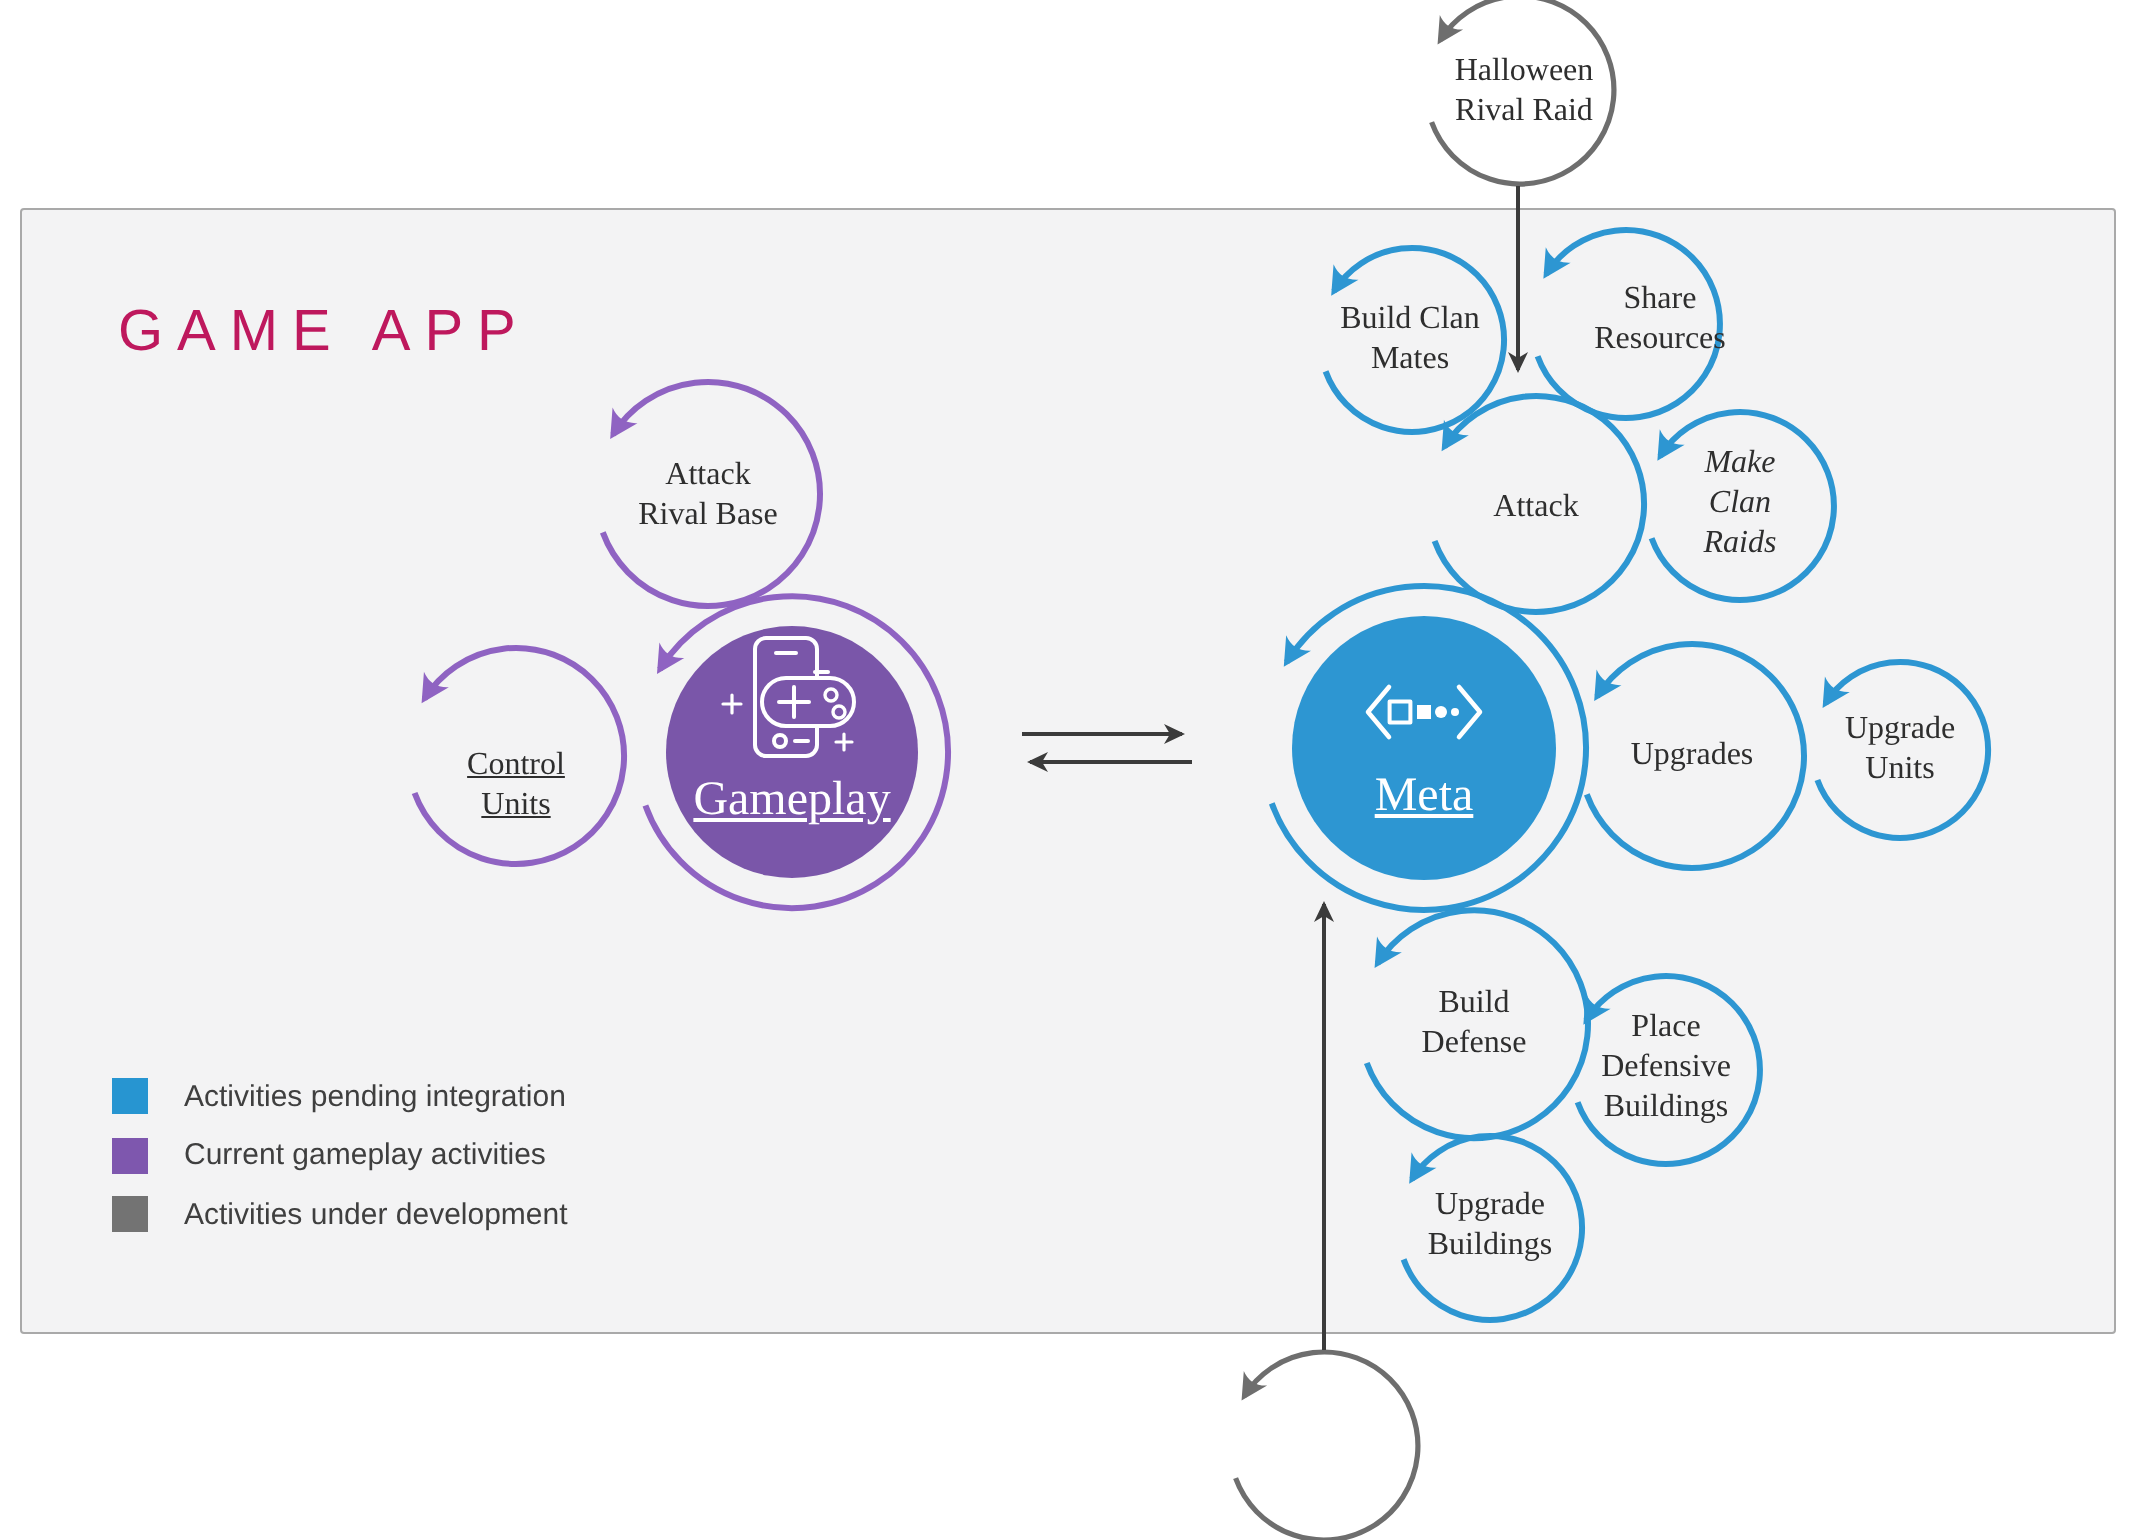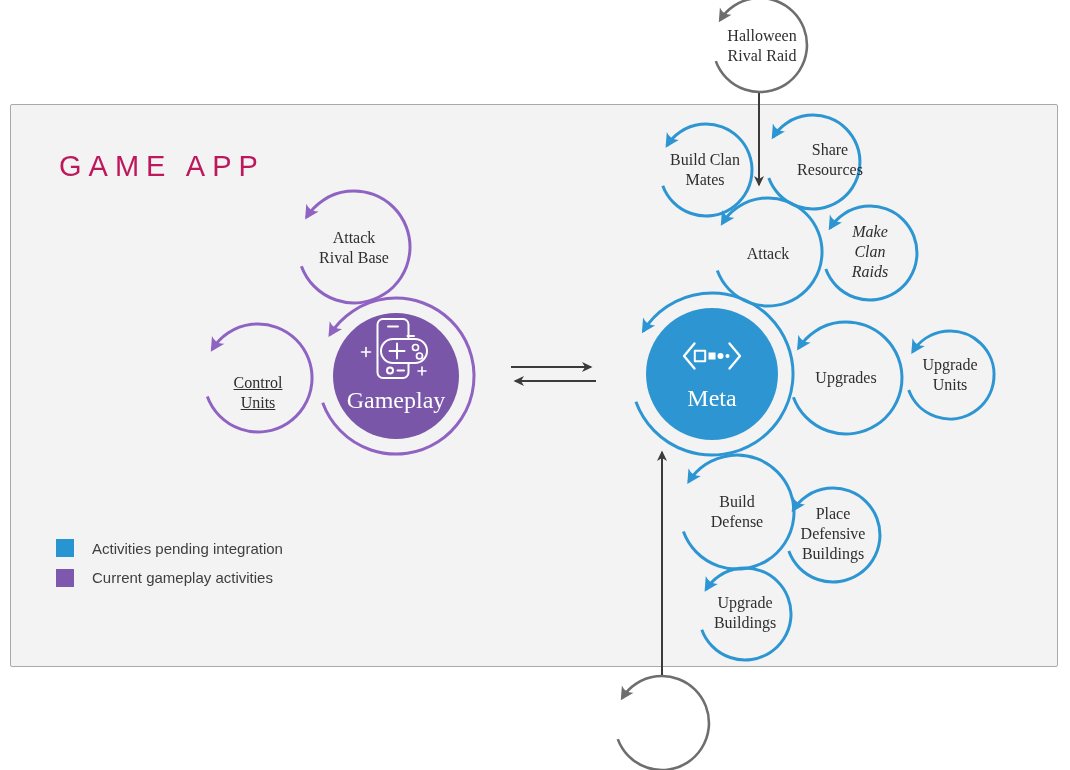--- a/index.html
+++ b/index.html
@@ -6,21 +6,21 @@
   .page{position:relative;width:1070px;height:770px;background:#ffffff;overflow:hidden;
         font-family:"Liberation Sans",sans-serif;}
   .panel{position:absolute;left:10px;top:104px;width:1046px;height:561px;
          background:#f3f3f4;border:1px solid #a9a9a9;border-radius:2px;}
   svg.overlay{position:absolute;left:0;top:0;width:1070px;height:770px;z-index:2;}
   .title{position:absolute;left:59px;top:150px;z-index:3;font-size:29px;font-weight:300;
          letter-spacing:7px;color:#be185d;}
   .lbl{position:absolute;z-index:3;transform:translate(-50%,-50%);text-align:center;
        white-space:pre-line;font-family:"Liberation Serif","DejaVu Serif",serif;
        font-size:16px;line-height:20px;color:#2e2e2e;}
-  .lbl-big{font-size:24px;line-height:26px;color:#ffffff;}
+  .lbl-big{font-size:24px;line-height:26px;color:#ffffff;text-decoration:underline;}
   .legend{position:absolute;left:56px;top:539px;z-index:3;}
   .legend-row{display:flex;align-items:center;height:18px;margin-bottom:11.5px;}
   .legend-swatch{width:18px;height:18px;margin-right:18px;flex:0 0 18px;}
   .legend-text{font-size:15px;color:#3f3f3f;}
 </style>
 </head>
 <body>
 
 <div class="page">
 
@@ -124,15 +124,19 @@
 
   <div class="legend">
     <div class="legend-row">
       <span class="legend-swatch" style="background-color: rgb(39, 149, 209);"></span>
       <span class="legend-text">Activities pending integration</span>
     </div>
     <div class="legend-row">
       <span class="legend-swatch" style="background-color: rgb(126, 87, 174);"></span>
       <span class="legend-text">Current gameplay activities</span>
     </div>
+    <div class="legend-row">
+      <span class="legend-swatch" style="background-color: rgb(115, 115, 115);"></span>
+      <span class="legend-text">Activities under development</span>
+    </div>
   </div>
 
 </div>
 
 </body></html>

